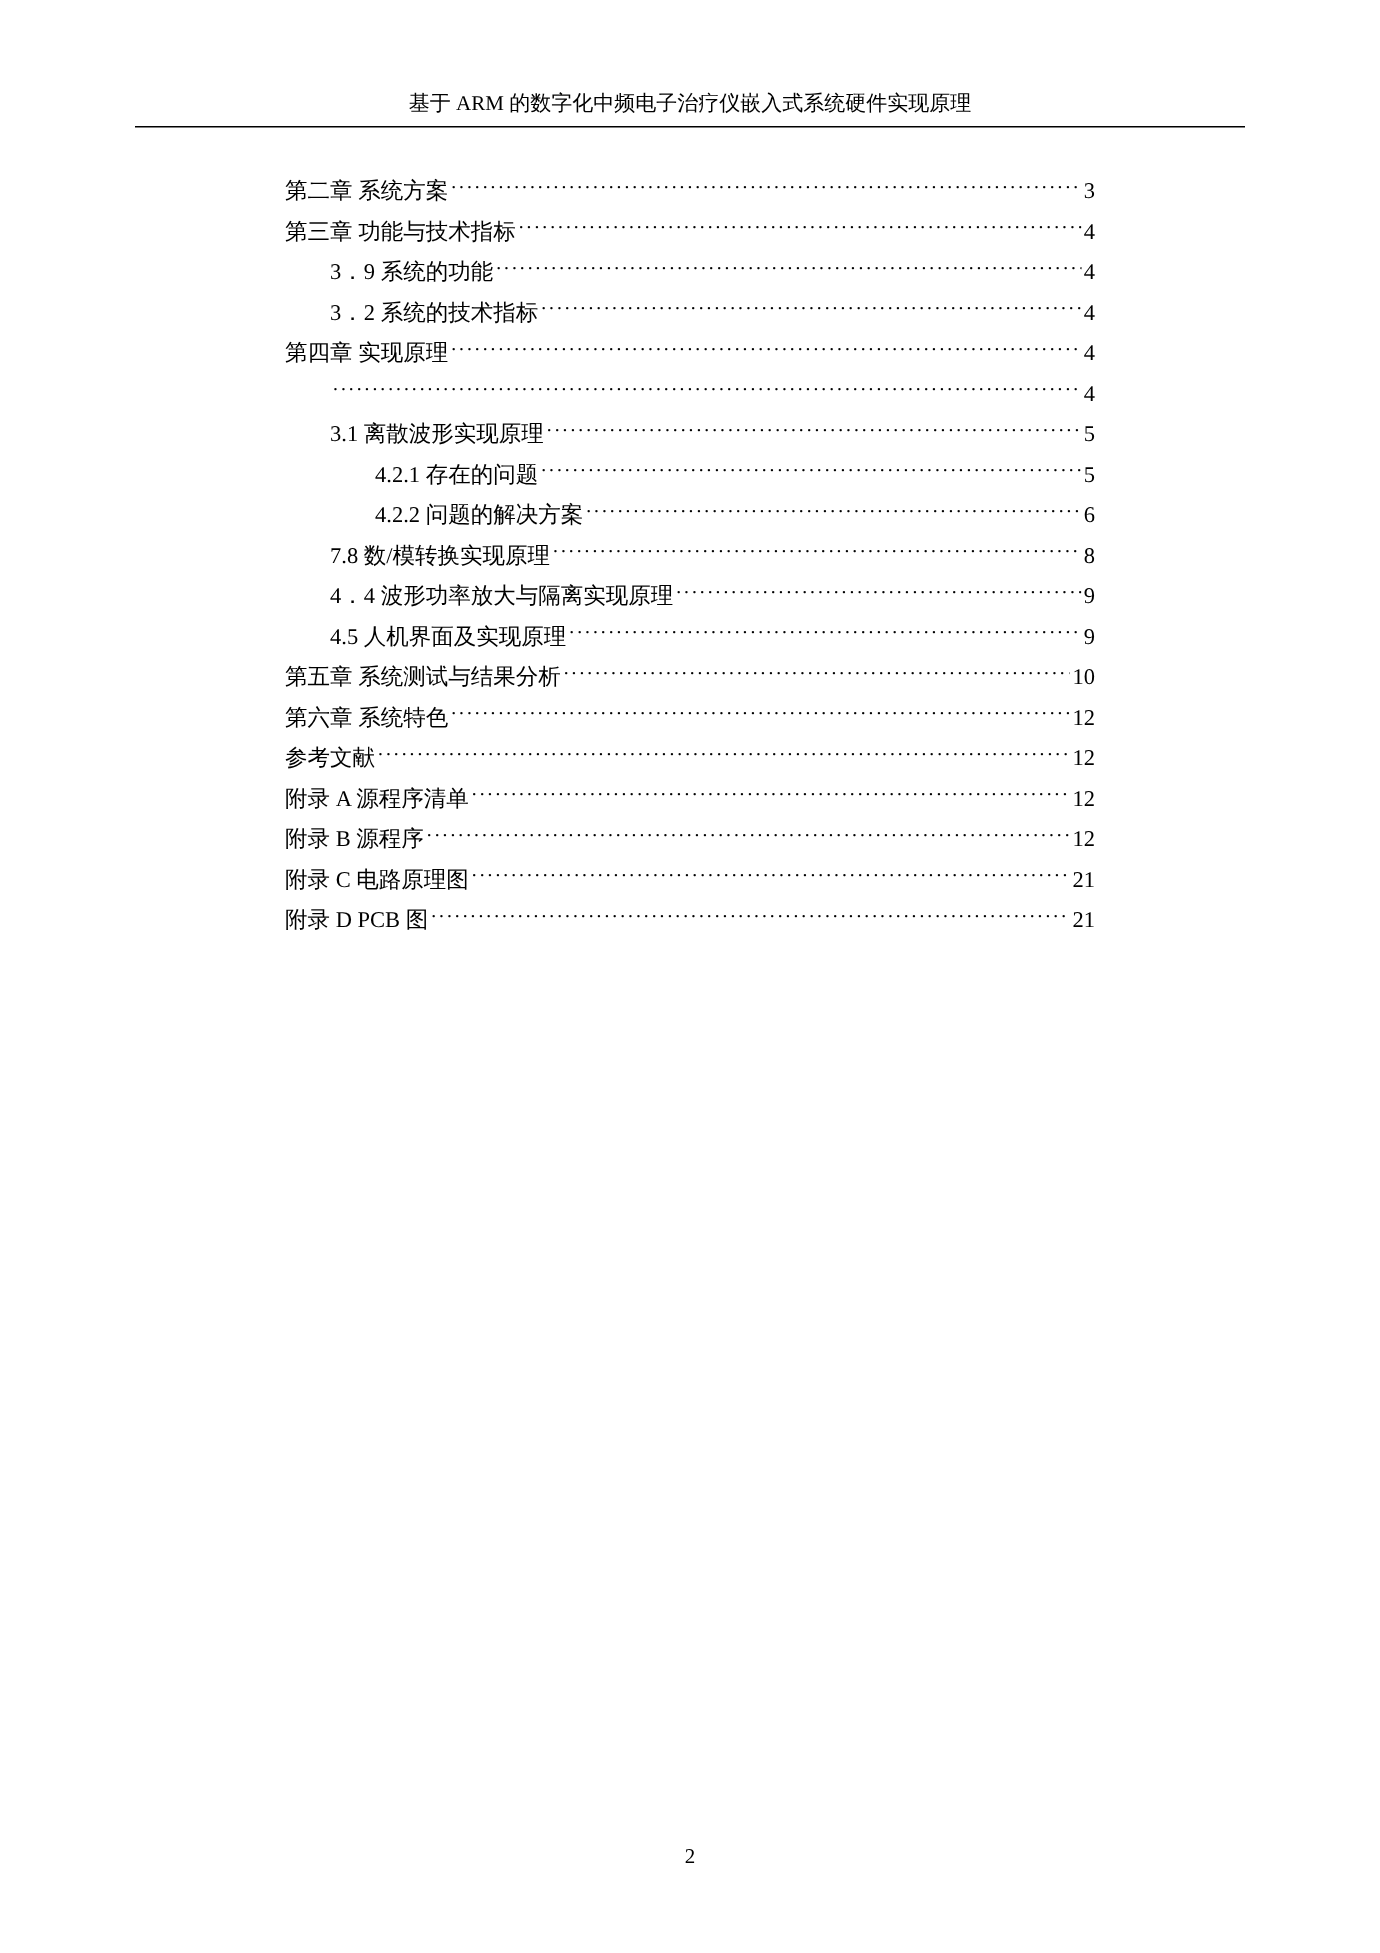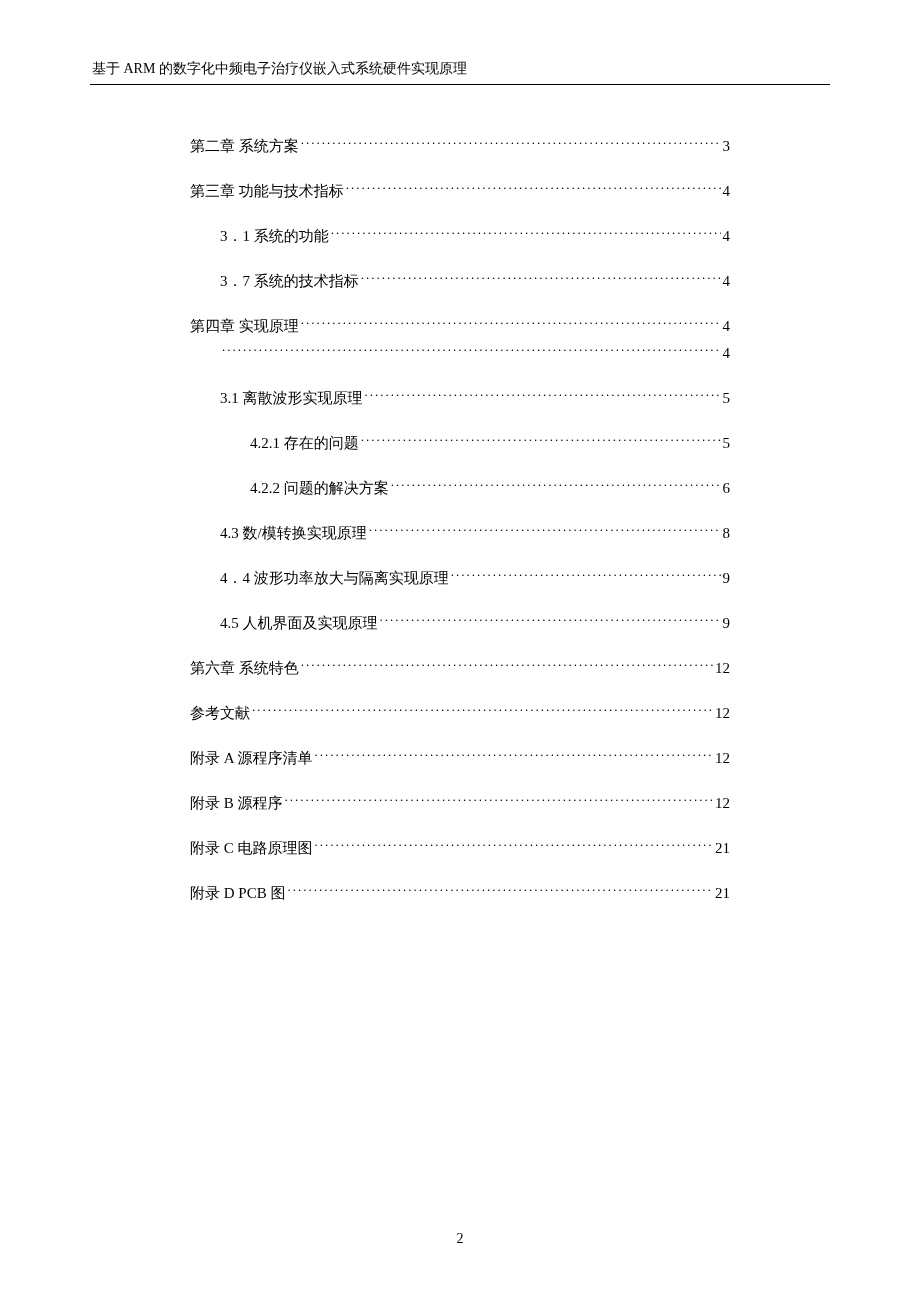--- a/index.html
+++ b/index.html
@@ -11,21 +11,21 @@
     height: 1302px;
     position: relative;
     color: #000;
   }
   .page {
     padding: 60px 90px 0 90px;
     box-sizing: border-box;
   }
   .header {
     display: flex;
-    justify-content: flex-start;
+    justify-content: center;
     font-size: 14px;
     margin-bottom: 6px;
     padding: 0 2px;
   }
   .hr {
     border: none;
     border-top: 1px solid #000;
     margin: 0 0 30px 0;
   }
   .toc {
@@ -35,21 +35,20 @@
   .toc-row {
     display: flex;
     align-items: baseline;
     line-height: 1.8;
     white-space: nowrap;
   }
   .indent-1 { padding-left: 30px; }
   .indent-2 { padding-left: 60px; }
   .toc-label {
     flex: 0 0 auto;
-    margin-top: 18px;
   }
   .toc-dots {
     flex: 1 1 auto;
     overflow: hidden;
     position: relative;
     height: 1em;
     margin: 0 2px;
   }
   .toc-dots::after {
     content: "........................................................................................................................................................................................................";
@@ -87,26 +86,26 @@
         <span class="toc-label">第二章  系统方案</span>
         <span class="toc-dots"></span>
         <span class="toc-page">3</span>
       </div>
       <div class="toc-row">
         <span class="toc-label">第三章  功能与技术指标</span>
         <span class="toc-dots"></span>
         <span class="toc-page">4</span>
       </div>
       <div class="toc-row indent-1">
-        <span class="toc-label">3．1  系统的功能</span>
+        <span class="toc-label">3．9  系统的功能</span>
         <span class="toc-dots"></span>
         <span class="toc-page">4</span>
       </div>
       <div class="toc-row indent-1">
-        <span class="toc-label">3．7  系统的技术指标</span>
+        <span class="toc-label">3．2  系统的技术指标</span>
         <span class="toc-dots"></span>
         <span class="toc-page">4</span>
       </div>
       <div class="toc-row">
         <span class="toc-label">第四章  实现原理</span>
         <span class="toc-dots"></span>
         <span class="toc-page">4</span>
       </div>
       <div class="toc-row indent-1">
         <span class="toc-dots"></span>
@@ -121,33 +120,38 @@
         <span class="toc-label">4.2.1 存在的问题</span>
         <span class="toc-dots"></span>
         <span class="toc-page">5</span>
       </div>
       <div class="toc-row indent-2">
         <span class="toc-label">4.2.2  问题的解决方案</span>
         <span class="toc-dots"></span>
         <span class="toc-page">6</span>
       </div>
       <div class="toc-row indent-1">
-        <span class="toc-label">4.3  数/模转换实现原理 </span>
+        <span class="toc-label">7.8  数/模转换实现原理 </span>
         <span class="toc-dots"></span>
         <span class="toc-page">8</span>
       </div>
       <div class="toc-row indent-1">
         <span class="toc-label">4．4  波形功率放大与隔离实现原理</span>
         <span class="toc-dots"></span>
         <span class="toc-page">9</span>
       </div>
       <div class="toc-row indent-1">
         <span class="toc-label">4.5  人机界面及实现原理</span>
         <span class="toc-dots"></span>
         <span class="toc-page">9</span>
+      </div>
+      <div class="toc-row">
+        <span class="toc-label">第五章  系统测试与结果分析</span>
+        <span class="toc-dots"></span>
+        <span class="toc-page">10</span>
       </div>
       <div class="toc-row">
         <span class="toc-label">第六章  系统特色</span>
         <span class="toc-dots"></span>
         <span class="toc-page">12</span>
       </div>
       <div class="toc-row">
         <span class="toc-label">参考文献</span>
         <span class="toc-dots"></span>
         <span class="toc-page">12</span>

